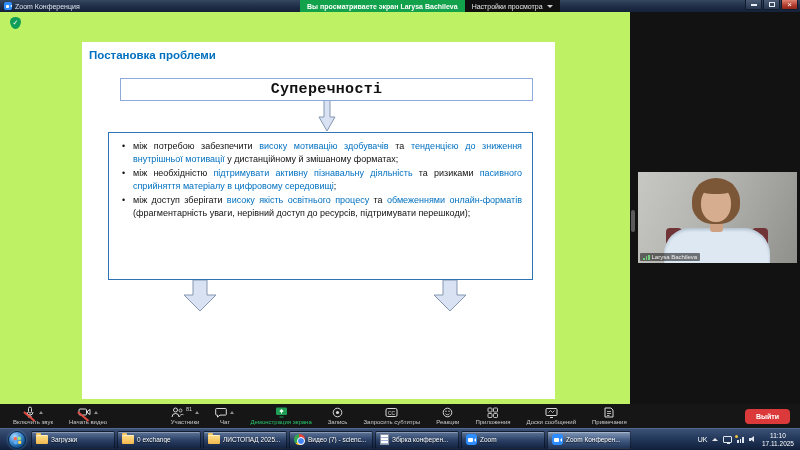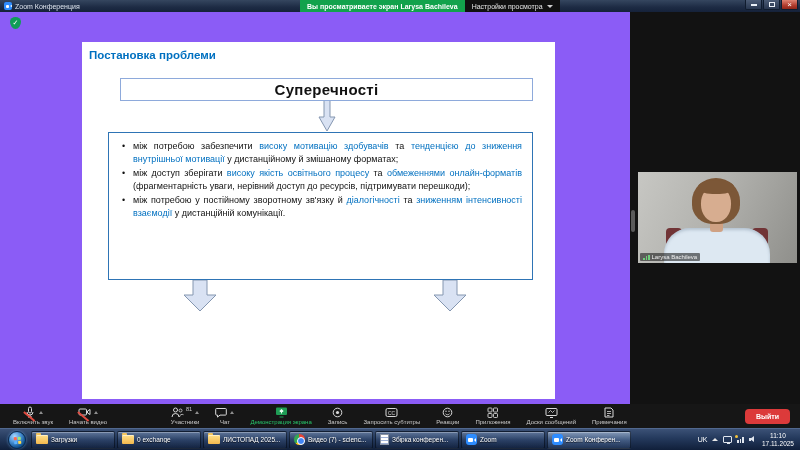--- a/index.html
+++ b/index.html
@@ -28,35 +28,35 @@
   .tb-controls { position:absolute; right:2px; top:0; display:flex; }
   .wbtn { width:17px; height:10px; display:flex; align-items:center; justify-content:center;
     background:linear-gradient(#5a6string,#333); background:linear-gradient(180deg,#4a5a74,#283750);
     border:1px solid #101c2e; border-top:none; border-radius:0 0 2px 2px; margin-left:1px; }
   .wbtn.close { background:linear-gradient(180deg,#e08373,#b13c2e 60%,#8f2518); }
   .glyph-min { width:6px; height:2px; background:#e8eef5; }
   .glyph-max { width:6px; height:5px; border:1px solid #e8eef5; }
   .glyph-close { color:#fff; font-size:8px; line-height:8px; }
 
   
-  .stage { position:absolute; top:12px; left:0; width:800px; height:392px; background:#8b5cf6; }
+  .stage { position:absolute; top:12px; left:0; width:800px; height:392px; background:#bef264; }
   .shield-icon { position:absolute; left:10px; top:5px; width:11px; height:12px; background:#0f9d58;
     border-radius:50% 50% 50% 50% / 38% 38% 62% 62%; display:flex; align-items:center; justify-content:center;
     color:#fff; font-size:7px; }
   .view-buttons { position:absolute; top:3px; right:8px; display:flex; gap:5px; }
   .view-btn { background:#262626; border:1px solid #3a3a3a; color:#d8d8d8; font-size:6.5px;
     border-radius:3px; padding:2px 6px; display:flex; align-items:center; gap:3px; }
   .grid-ic { display:inline-grid; grid-template-columns:3px 3px; gap:1px; }
   .grid-ic i { width:3px; height:3px; background:#cfcfcf; display:block; }
 
   
   .slide { position:absolute; left:82px; top:30px; width:473px; height:357px; background:#fff; }
   .slide-heading { position:absolute; left:7px; top:7px; font-size:11.5px; font-weight:bold; color:#0070c0; }
   .title-box { position:absolute; left:38px; top:36px; width:413px; height:23px; background:#fff;
-    border:1px solid #8eaadb; display:flex; align-items:center; justify-content:center; z-index:2; }
+    border:1px solid #8eaadb; display:flex; align-items:center; justify-content:center; z-index:2;font-family:Liberation Mono, monospace; }
   .title-box span { font-size:15px; font-weight:bold; color:#111; letter-spacing:0.3px; }
   .connector { position:absolute; left:236px; top:55px; z-index:1; }
   .bullets-box { position:absolute; left:26px; top:90px; width:425px; height:148px; background:#fff;
     border:1.5px solid #2e74b5; z-index:2; padding:7px 10px 4px 24px; }
   .bullets-box ul { list-style:none; }
   .bullets-box li { position:relative; font-size:9px; line-height:13px; color:#111;
     text-align:justify; margin-bottom:1px; }
   .bullets-box li::before { content:"\2022"; position:absolute; left:-11px; top:0; color:#111; }
   .bullets-box .em { color:#0070c0; }
   .big-arrow { position:absolute; z-index:1; }
@@ -221,22 +221,22 @@
         </svg>
       </div>
 
       <div class="title-box">
         <span>Суперечності</span>
       </div>
 
       <div class="bullets-box">
         <ul>
             <li><span>між потребою забезпечити </span><span class="em">високу мотивацію здобувачів</span><span> та </span><span class="em">тенденцією до зниження внутрішньої мотивації</span><span> у дистанційному й змішаному форматах;</span></li>
+            <li><span>між необхідністю </span><span class="em">підтримувати активну пізнавальну діяльність</span><span> та ризиками </span><span class="em">пасивного сприйняття матеріалу в цифровому середовищі</span><span>;</span></li>
             <li><span>між доступ зберігати </span><span class="em">високу якість освітнього процесу</span><span> та </span><span class="em">обмеженнями онлайн-форматів</span><span> (фрагментарність уваги, нерівний доступ до ресурсів, підтримувати перешкоди);</span></li>
-            <li><span>між потребою у постійному зворотному зв'язку й </span><span class="em">діалогічності</span><span> та </span><span class="em">зниженням інтенсивності взаємодії</span><span> у дистанційній комунікації.</span></li>
           </ul>
       </div>
 
       <div class="big-arrow arrow-1">
         <svg width="36" height="32" viewBox="0 0 36 32">
           <polygon points="11,0 25,0 25,15 34,15 18,31 2,15 11,15" fill="#d9e2f3" stroke="#8496b0" stroke-width="1"></polygon>
         </svg>
       </div>
       <div class="big-arrow arrow-2">
         <svg width="36" height="32" viewBox="0 0 36 32">

